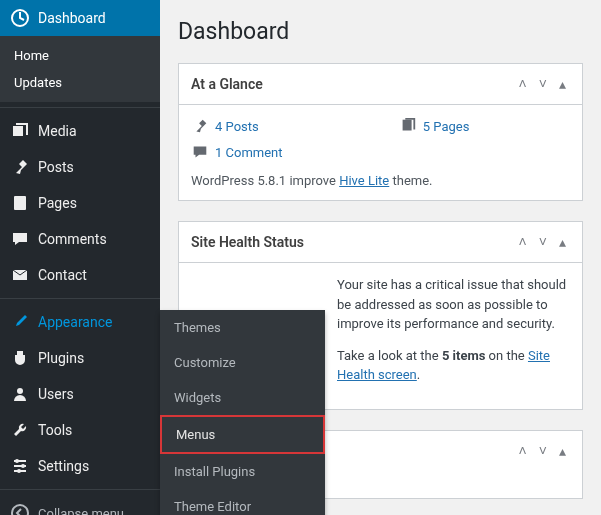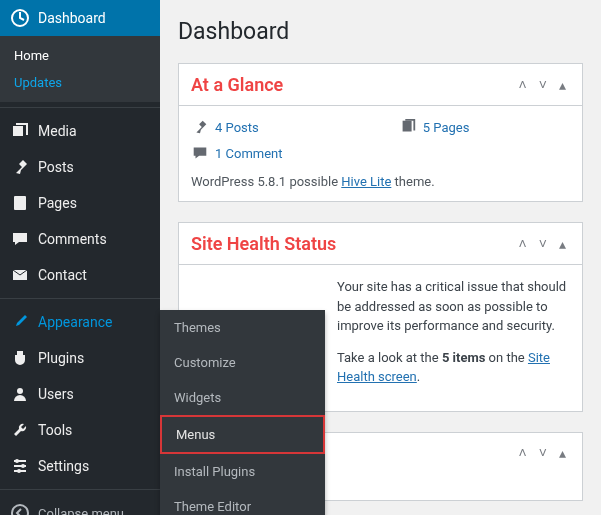--- a/index.html
+++ b/index.html
@@ -5,35 +5,35 @@
 *{box-sizing:border-box;margin:0;padding:0}
 body{font-family:-apple-system,BlinkMacSystemFont,"Segoe UI",Roboto,sans-serif;font-size:13px;color:#444;background:#f1f1f1;width:601px;height:515px;overflow:hidden}
 .wrap{display:flex;height:100%}
 .sidebar{width:160px;background:#23282d;color:#eee;position:relative;flex-shrink:0}
 .sidebar-item{display:flex;align-items:center;padding:8px 10px;color:#eee;cursor:pointer;font-size:14px}
 .sidebar-item.active{background:#0073aa;color:#fff;position:relative}
 .sidebar-item.active::after{content:"";position:absolute;right:-8px;top:50%;transform:translateY(-50%);border:8px solid transparent;border-left-color:#0073aa}
 .sidebar-item.current{color:#0096dd}
 .sidebar-item .icon{width:20px;height:20px;margin-right:8px;display:flex;align-items:center;justify-content:center}
 .sidebar-sub{background:#32373c;padding:6px 0}
-.sidebar-sub .sub-item{padding:6px 14px;color:#0ea5e9;font-size:13px;cursor:pointer}
+.sidebar-sub .sub-item{padding:6px 14px;color:#ffffff;font-size:13px;cursor:pointer}
 .sidebar-sub .sub-item.current{color:#fff;font-weight:400}
 .sidebar-sep{border-top:1px solid #393f44;margin:5px 0}
 .collapse{display:flex;align-items:center;padding:8px 10px;color:#b4b9be;font-size:13px;cursor:pointer}
 .collapse .icon{width:20px;height:20px;margin-right:8px;display:flex;align-items:center;justify-content:center}
 .submenu{position:absolute;left:160px;top:310px;width:165px;background:#32373c;box-shadow:0 3px 5px rgba(0,0,0,.3);z-index:10}
 .submenu .sm-item{padding:10px 14px;color:#b4b9be;font-size:13px;cursor:pointer}
 .submenu .sm-item.sel{color:#e5e5e5}
 .submenu .sm-item.boxed{border:2px solid #d63638}
 .main{flex:1;padding:12px 18px;overflow:auto}
 .page-title{font-size:23px;font-weight:400;color:#23282d;margin:6px 0 18px}
 .card{background:#fff;border:1px solid #ccd0d4;margin-bottom:20px}
 .card-h{display:flex;align-items:center;justify-content:space-between;padding:10px 12px;border-bottom:1px solid #ccd0d4}
 .card-h.nb{border-bottom:none}
-.card-h h2{font-size:18px;font-weight:600;color:#ef4444}
+.card-h h2{font-size:14px;font-weight:600;color:#404040}
 .card-ctrl{display:flex;gap:4px;align-items:center}
 .card-ctrl span{color:#787c82;cursor:pointer;padding:2px 4px;font-size:14px}
 .card-b{padding:12px}
 .stats{display:flex;flex-wrap:wrap;gap:8px 20px;margin-bottom:12px}
 .stat{display:flex;align-items:center;gap:6px}
 .stat .ic{color:#646970}
 .stat a{color:#2271b1;text-decoration:none;font-size:13px}
 .wp-line{font-size:13px;color:#50575e}
 .wp-line a{color:#2271b1}
 .health{display:flex;gap:16px}
@@ -210,21 +210,21 @@
           <div class="stat" style="width:100%">
             <span class="ic">
                 <svg width="18" height="18" viewBox="0 0 20 20" fill="#646970">
                   <path d="M3 4h14v9H9l-4 3v-3H3z"></path>
                 </svg>
               </span>
             <a href="#">1 Comment</a>
           </div>
         </div>
         <p class="wp-line">
-          <span>WordPress 5.8.1 possible </span><a href="#">Hive Lite</a><span> theme.</span>
+          <span>WordPress 5.8.1 improve </span><a href="#">Hive Lite</a><span> theme.</span>
         </p>
       </div>
     </div>
 
     <div class="card">
       <div class="card-h">
         <h2>Site Health Status</h2>
         <div class="card-ctrl">
           <span>˄</span>
           <span>˅</span>

